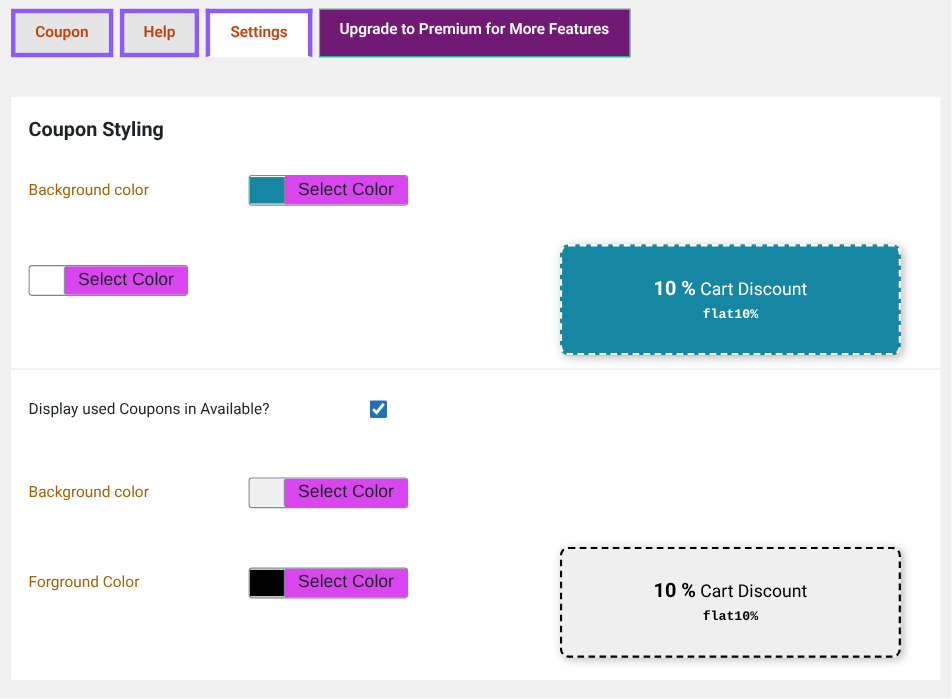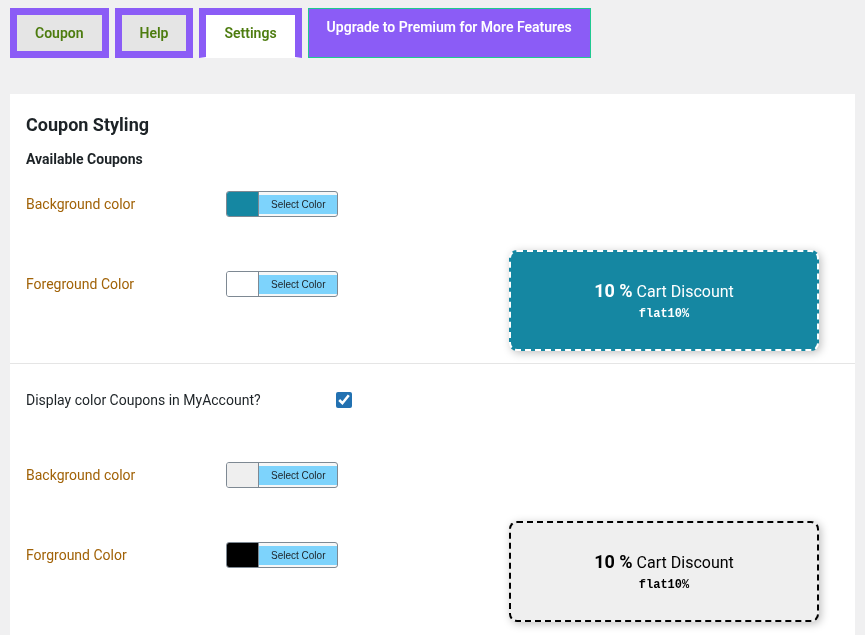--- a/index.html
+++ b/index.html
@@ -11,44 +11,44 @@
       width: 865px;
     }
     .tabs {
       display: flex;
       padding: 8px 10px 0 10px;
       gap: 6px;
     }
     .tab {
       padding: 10px 18px;
       background: #e5e5e5;
-      border: 7px solid #8b5cf6;
+      border: 4px solid #8b5cf6;
       cursor: pointer;
       font-size: 14px;
       font-weight: 600;
-      color: #4d7c0f;
+      color: #c2410c;
     }
     .tab.active {
       background: #fff;
       border-bottom: 1px solid #fff;
     }
     .tab.upgrade {
-      background: #8b5cf6;
+      background: #701a75;
       color: #fff;
       border: 1px solid #1fc990;
     }
     .content {
       background: #fff;
       margin: 36px 10px 10px 10px;
       padding: 20px 16px;
     }
     .section-title {
       font-size: 18px;
       font-weight: 700;
-      margin-bottom: 16px;
+      margin-bottom: 30px;
     }
     .section-header {
       font-size: 14px;
       font-weight: 700;
       margin-bottom: 24px;
     }
     .two-col {
       display: flex;
       gap: 40px;
     }
@@ -78,23 +78,23 @@
       overflow: hidden;
       background: #f6f7f7;
     }
     .color-swatch {
       width: 32px;
       height: 24px;
       border-right: 1px solid #7e8993;
     }
     .color-button {
       padding: 4px 12px;
-      background: #7dd3fc;
+      background: #d946ef;
       border: none;
-      font-size: 10px;
+      font-size: 16px;
       cursor: pointer;
       color: #1d2327;
     }
     .coupon-preview {
       width: 310px;
       padding: 28px 16px;
       text-align: center;
       border-radius: 8px;
       border: 2px dashed;
       position: relative;
@@ -149,33 +149,31 @@
 <div class="tabs">
   <div class="tab">Coupon</div>
   <div class="tab">Help</div>
   <div class="tab active">Settings</div>
   <div class="tab upgrade">Upgrade to Premium for More Features</div>
 </div>
 
 <div class="content">
   <h2 class="section-title">Coupon Styling</h2>
 
-  <h3 class="section-header">Available Coupons</h3>
 
   <div class="two-col">
     <div class="left-col">
       <div class="field-row">
         <div class="field-label">Background color</div>
         <div class="color-picker">
           <div class="color-swatch" style="background:#1587a2"></div>
           <button class="color-button">Select Color</button>
         </div>
       </div>
       <div class="field-row">
-        <div class="field-label">Foreground Color</div>
         <div class="color-picker">
           <div class="color-swatch" style="background:#ffffff"></div>
           <button class="color-button">Select Color</button>
         </div>
       </div>
     </div>
     <div class="right-col">
       <div class="coupon-preview available">
         <div class="coupon-line1">
           <span class="coupon-percent">10 %</span>
@@ -183,21 +181,21 @@
         </div>
         <div class="coupon-line2">flat10%</div>
       </div>
     </div>
   </div>
 
   <div class="divider"></div>
 
 
   <div class="checkbox-field">
-    <div class="checkbox-label">Display color Coupons in MyAccount?</div>
+    <div class="checkbox-label">Display used Coupons in Available?</div>
     <input type="checkbox" checked="" style="">
   </div>
 
   <div class="two-col">
     <div class="left-col">
       <div class="field-row">
         <div class="field-label">Background color</div>
         <div class="color-picker">
           <div class="color-swatch" style="background:#efefef"></div>
           <button class="color-button">Select Color</button>

